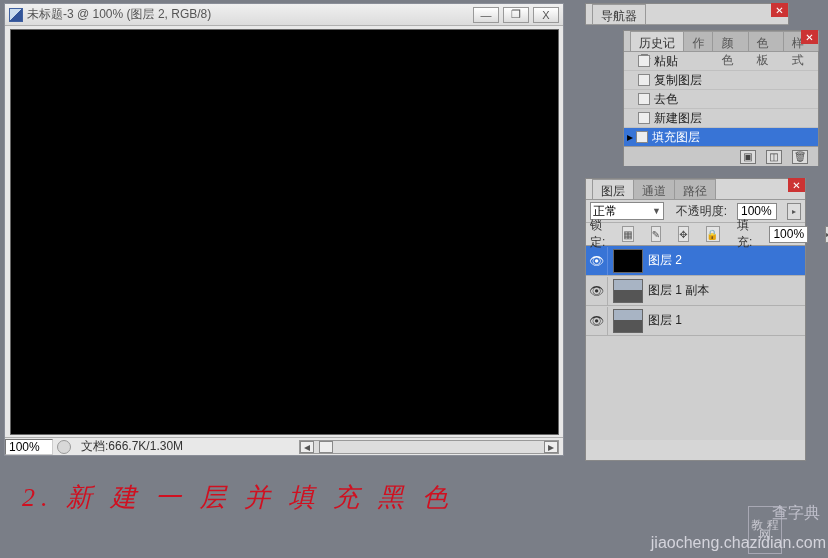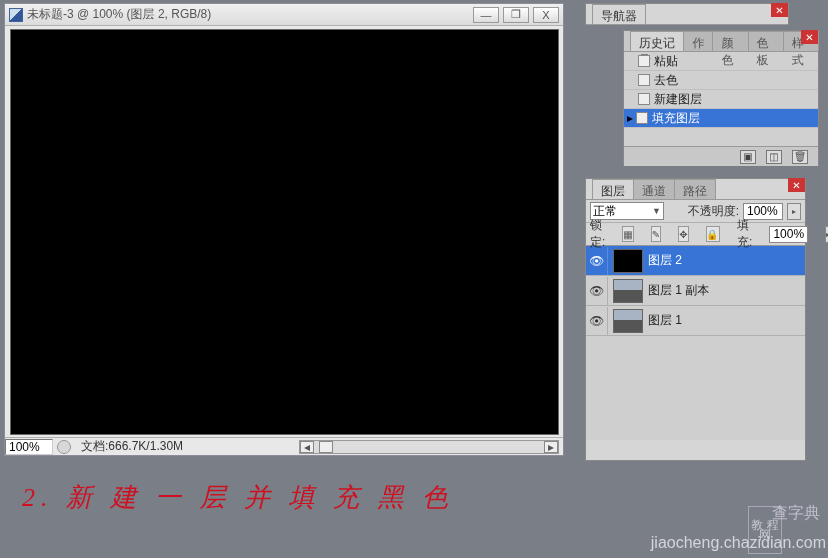--- a/index.html
+++ b/index.html
@@ -34,21 +34,21 @@
 .hist-row .mk{width:12px;height:12px;display:inline-block;margin-right:4px;border:1px solid #888;background:#eee}
 .hist-row .nm{color:#222}
 .hist-row.sel{background:#3874d6}
 .hist-row.sel .nm{color:#fff}
 .hist-row .ptr{width:8px;text-align:center;color:#000;margin-left:-12px;margin-right:2px}
 .hist-foot{height:20px;background:#c8c8c8;border-top:1px solid #999;display:flex;justify-content:flex-end;align-items:center;gap:10px;padding-right:10px}
 .ficon{width:16px;height:14px;border:1px solid #777;background:#ddd;display:flex;align-items:center;justify-content:center;color:#444;font-size:10px}
 
 .lay-panel{left:585px;top:178px;width:221px;height:283px}
 .lay-tabs{height:21px;display:flex;align-items:flex-end;padding-left:6px;border-bottom:1px solid #999}
-.lay-opts{height:23px;display:flex;align-items:center;padding:0 4px;gap:4px;border-bottom:1px solid #b0b0b0}
+.lay-opts{height:23px;display:flex;align-items:center;padding:0 4px;gap:10px;border-bottom:1px solid #b0b0b0}
 .blend-sel{width:74px;height:18px;border:1px solid #888;background:#fff;padding:0 2px;display:flex;align-items:center;justify-content:space-between}
 .blend-sel .dd{font-size:9px;color:#555}
 .opac-label{color:#333;margin-left:auto}
 .num-box{width:40px;height:17px;border:1px solid #888;background:#fff;display:flex;align-items:center;padding:0 3px}
 .pct-dd{width:14px;height:17px;border:1px solid #888;background:#ddd;display:flex;align-items:center;justify-content:center;font-size:8px;color:#555}
 .lay-opts2{height:23px;display:flex;align-items:center;padding:0 4px;gap:17px;border-bottom:1px solid #999}
 .lock-label{color:#333}
 .lock-ico{width:16px;height:16px;border:1px solid #999;background:#e4e4e4;display:flex;align-items:center;justify-content:center;font-size:10px;color:#555}
 .layers-list{background:#cfcfcf;height:194px}
 .layer-row{height:30px;display:flex;align-items:center;border-bottom:1px solid #b0b0b0;cursor:pointer}
@@ -105,20 +105,24 @@
     <div class="tab">历史记录</div>
     <div class="tab inactive">作</div>
     <div class="tab inactive">颜色</div>
     <div class="tab inactive">色板</div>
     <div class="tab inactive">样式</div>
   </div>
   <div class="hist-body">
     <div class="hist-row">
         <span class="mk"></span>
         <span class="nm">粘贴</span>
+      </div>
+    <div class="hist-row">
+        <span class="mk"></span>
+        <span class="nm">复制图层</span>
       </div>
     <div class="hist-row">
         <span class="mk"></span>
         <span class="nm">去色</span>
       </div>
     <div class="hist-row">
         <span class="mk"></span>
         <span class="nm">新建图层</span>
       </div>
     <div class="hist-row sel">

